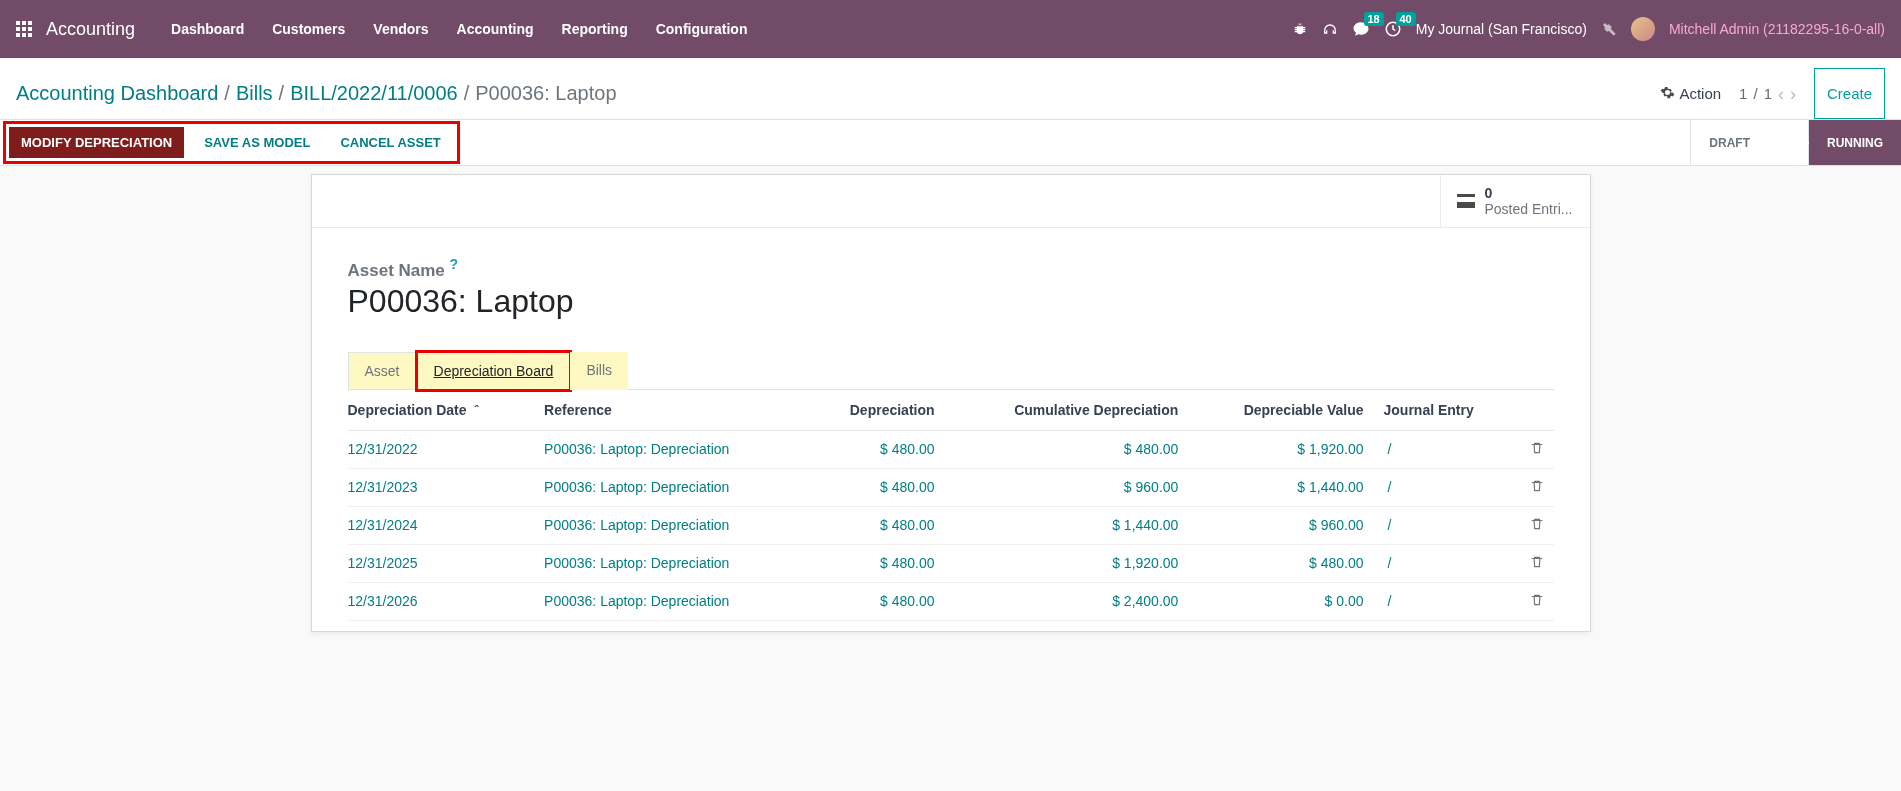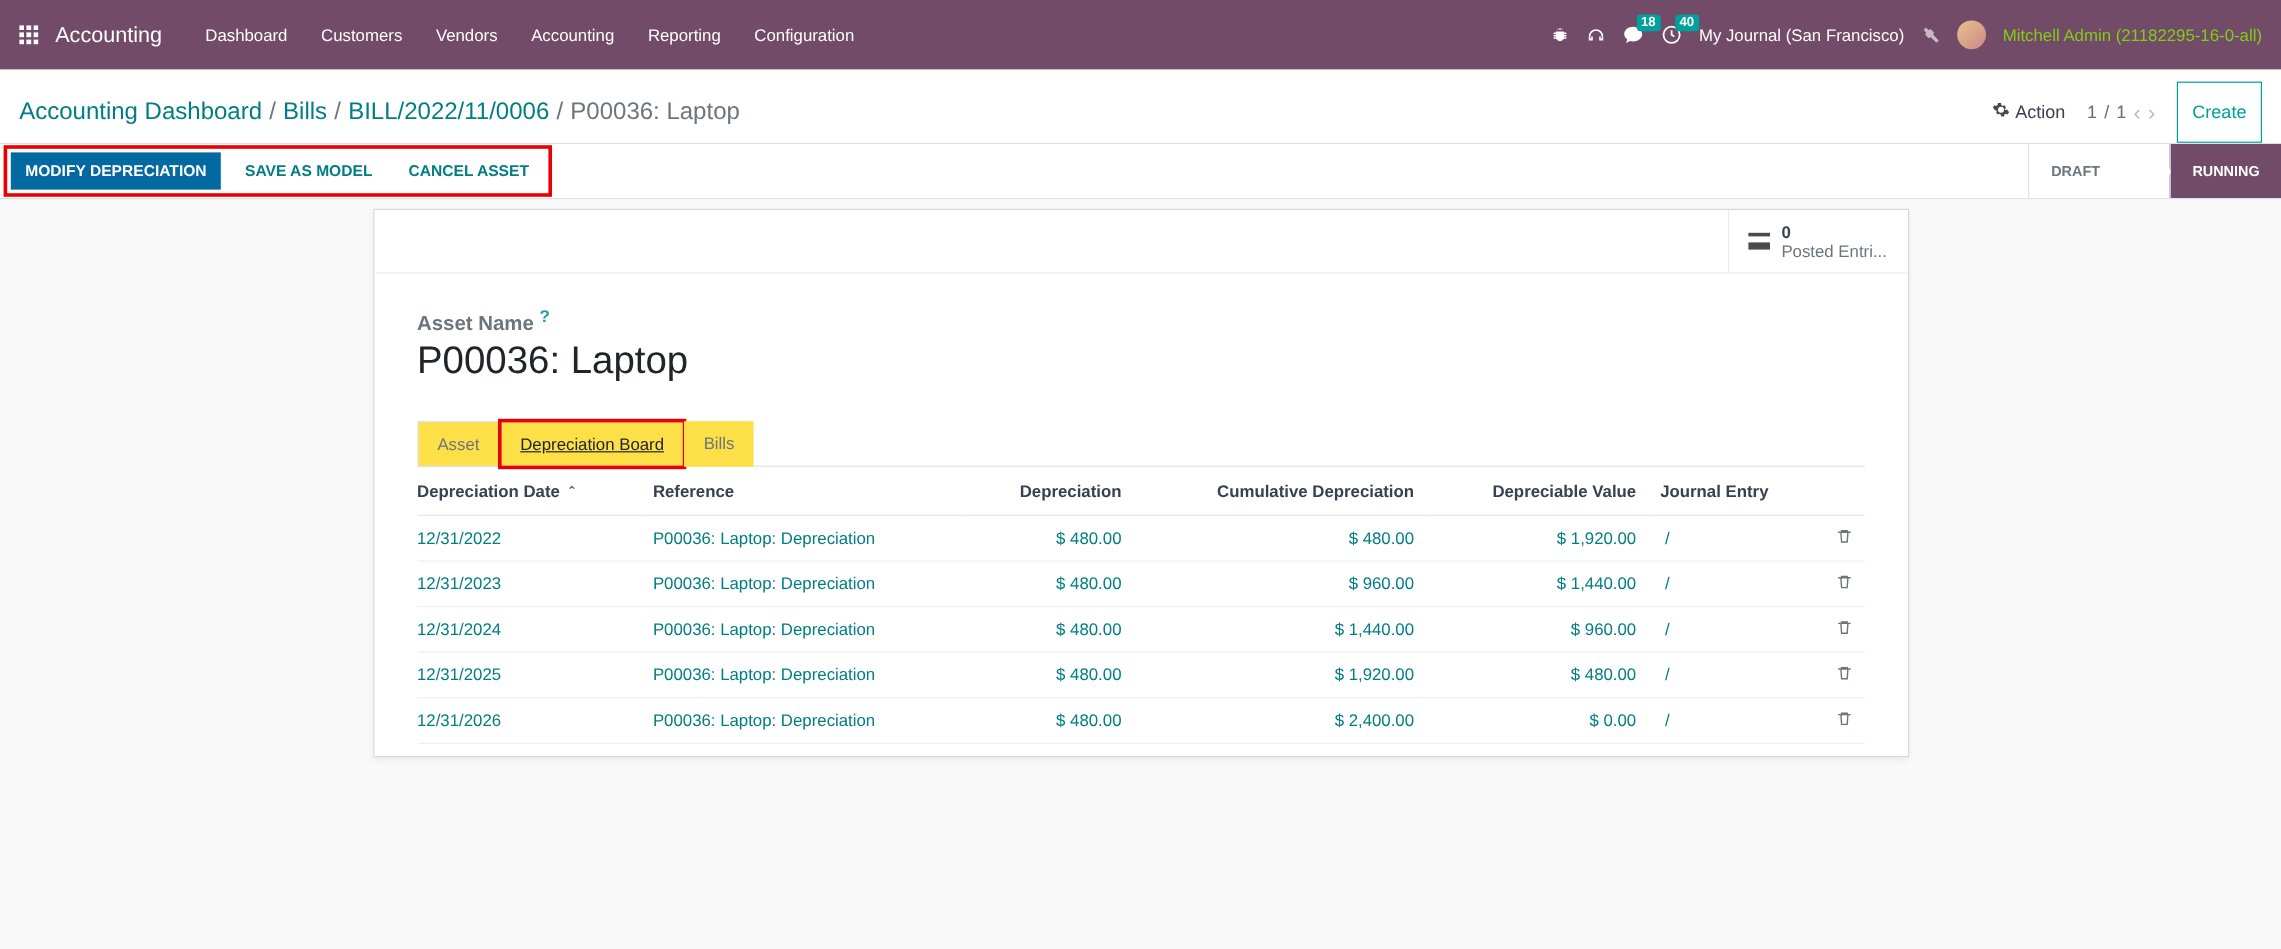--- a/index.html
+++ b/index.html
@@ -10,38 +10,38 @@
     background: #714B67;
     height: 58px;
     display: flex;
     align-items: center;
     color: #fff;
     padding: 0 16px;
     gap: 8px;
   }
   .apps-icon { display:inline-flex; margin-right: 6px; }
   .brand { font-size: 18px; font-weight: 500; margin-right: 16px; }
-  .nav-menu { display: flex; gap: 4px; }
+  .nav-menu { display: flex; gap: 4px; font-weight: bold; }
   .nav-menu a { color: #fff; text-decoration: none; padding: 6px 12px; font-size: 14px; }
   .spacer { flex: 1; }
   .nav-right { display: flex; align-items: center; gap: 14px; }
   .nav-icon { position: relative; display:inline-flex; align-items:center; color:#fff; }
   .badge {
     position: absolute;
     top: -8px; right: -14px;
     background: #00A09D;
     color: #fff;
     font-size: 11px;
     border-radius: 3px;
     padding: 1px 4px;
     font-weight: 600;
   }
   .company { color:#fff; font-size:14px; }
   .avatar { width: 24px; height: 24px; border-radius: 50%; background: linear-gradient(135deg,#e8c28c,#c88); display:inline-block; }
-  .user { color:#84cc16; font-size:14px; }
+  .user { color:#f9a8d4; font-size:14px; }
 
   
   .controlbar {
     background: #fff;
     border-bottom: 1px solid #dee2e6;
     padding: 10px 16px 0 16px;
     display:flex;
     align-items:center;
   }
   .breadcrumb { font-size: 20px; color:#6c757d; display:flex; gap: 6px; align-items:center; flex-wrap:wrap;}
@@ -56,21 +56,21 @@
 
   
   .statusbar {
     background:#fff;
     border-bottom:1px solid #dee2e6;
     display:flex;
     align-items:center;
     height:46px;
   }
   .actions-left { display:flex; align-items:center; border:3px solid #eb0000; padding:3px 6px 3px 3px; margin-left:3px; gap:10px;}
-  .btn-primary { background:#0369a1; color:#fff; border:none; padding:8px 12px; font-weight:600; font-size:13px; cursor:pointer;}
+  .btn-primary { background:#7f1d1d; color:#fff; border:none; padding:8px 12px; font-weight:600; font-size:13px; cursor:pointer;}
   .btn-link { background:none; border:none; color:#017e84; font-weight:600; font-size:13px; padding:8px 10px; cursor:pointer;}
   .status-right { margin-left:auto; display:flex; align-items:stretch; height:100%; }
   .status-step { display:flex; align-items:center; padding:0 18px; font-size:12px; font-weight:600; color:#6c757d; border-left:1px solid #dee2e6; position:relative; height:100%; }
   .status-step.active { background:#714B67; color:#fff;margin-left:40px; }
   .status-step.active::before {
     content:""; position:absolute; left:-10px; top:0; bottom:0;
     border-top:23px solid transparent; border-bottom:23px solid transparent;
     border-left:10px solid #fff;
   }
   .status-step.draft::after {
@@ -96,21 +96,21 @@
   .sheet-body { padding: 28px 36px 10px 36px; }
   .field-label { font-size:17px; color:#6c757d; font-weight:600; }
   .field-label sup { color:#17a2b8; }
   .asset-title { font-size:32px; font-weight:400; color:#212529; margin-top:2px; }
 
   
   .notebook { margin-top: 32px; }
   .tabs { display:flex; border-bottom:1px solid #dee2e6; }
   .tab {
     padding:10px 16px; margin-bottom:-1px;
-    color:#6c757d; cursor:pointer; background:#fde047;
+    color:#6c757d; cursor:pointer; background:#fef9c3;
   }
   .tab.bordered { border:1px solid #dee2e6; border-bottom:1px solid #dee2e6; }
   .tab.active { color:#212529; border:1px solid #dee2e6; border-bottom:1px solid #fff;text-decoration:underline; }
   .tab.redbox { outline:3px solid #eb0000; outline-offset:-1px; }
 
   
   table.dep { width:100%; border-collapse:collapse; }
   table.dep th { text-align:right; font-weight:600; color:#374151; padding:12px 10px; border-bottom:1px solid #e5e5e5; font-size:14px; }
   table.dep th.left, table.dep td.left { text-align:left; }
   table.dep td { text-align:right; padding:10px 10px; border-bottom:1px solid #f0f0f0; font-size:14px; color:#017e84; }

